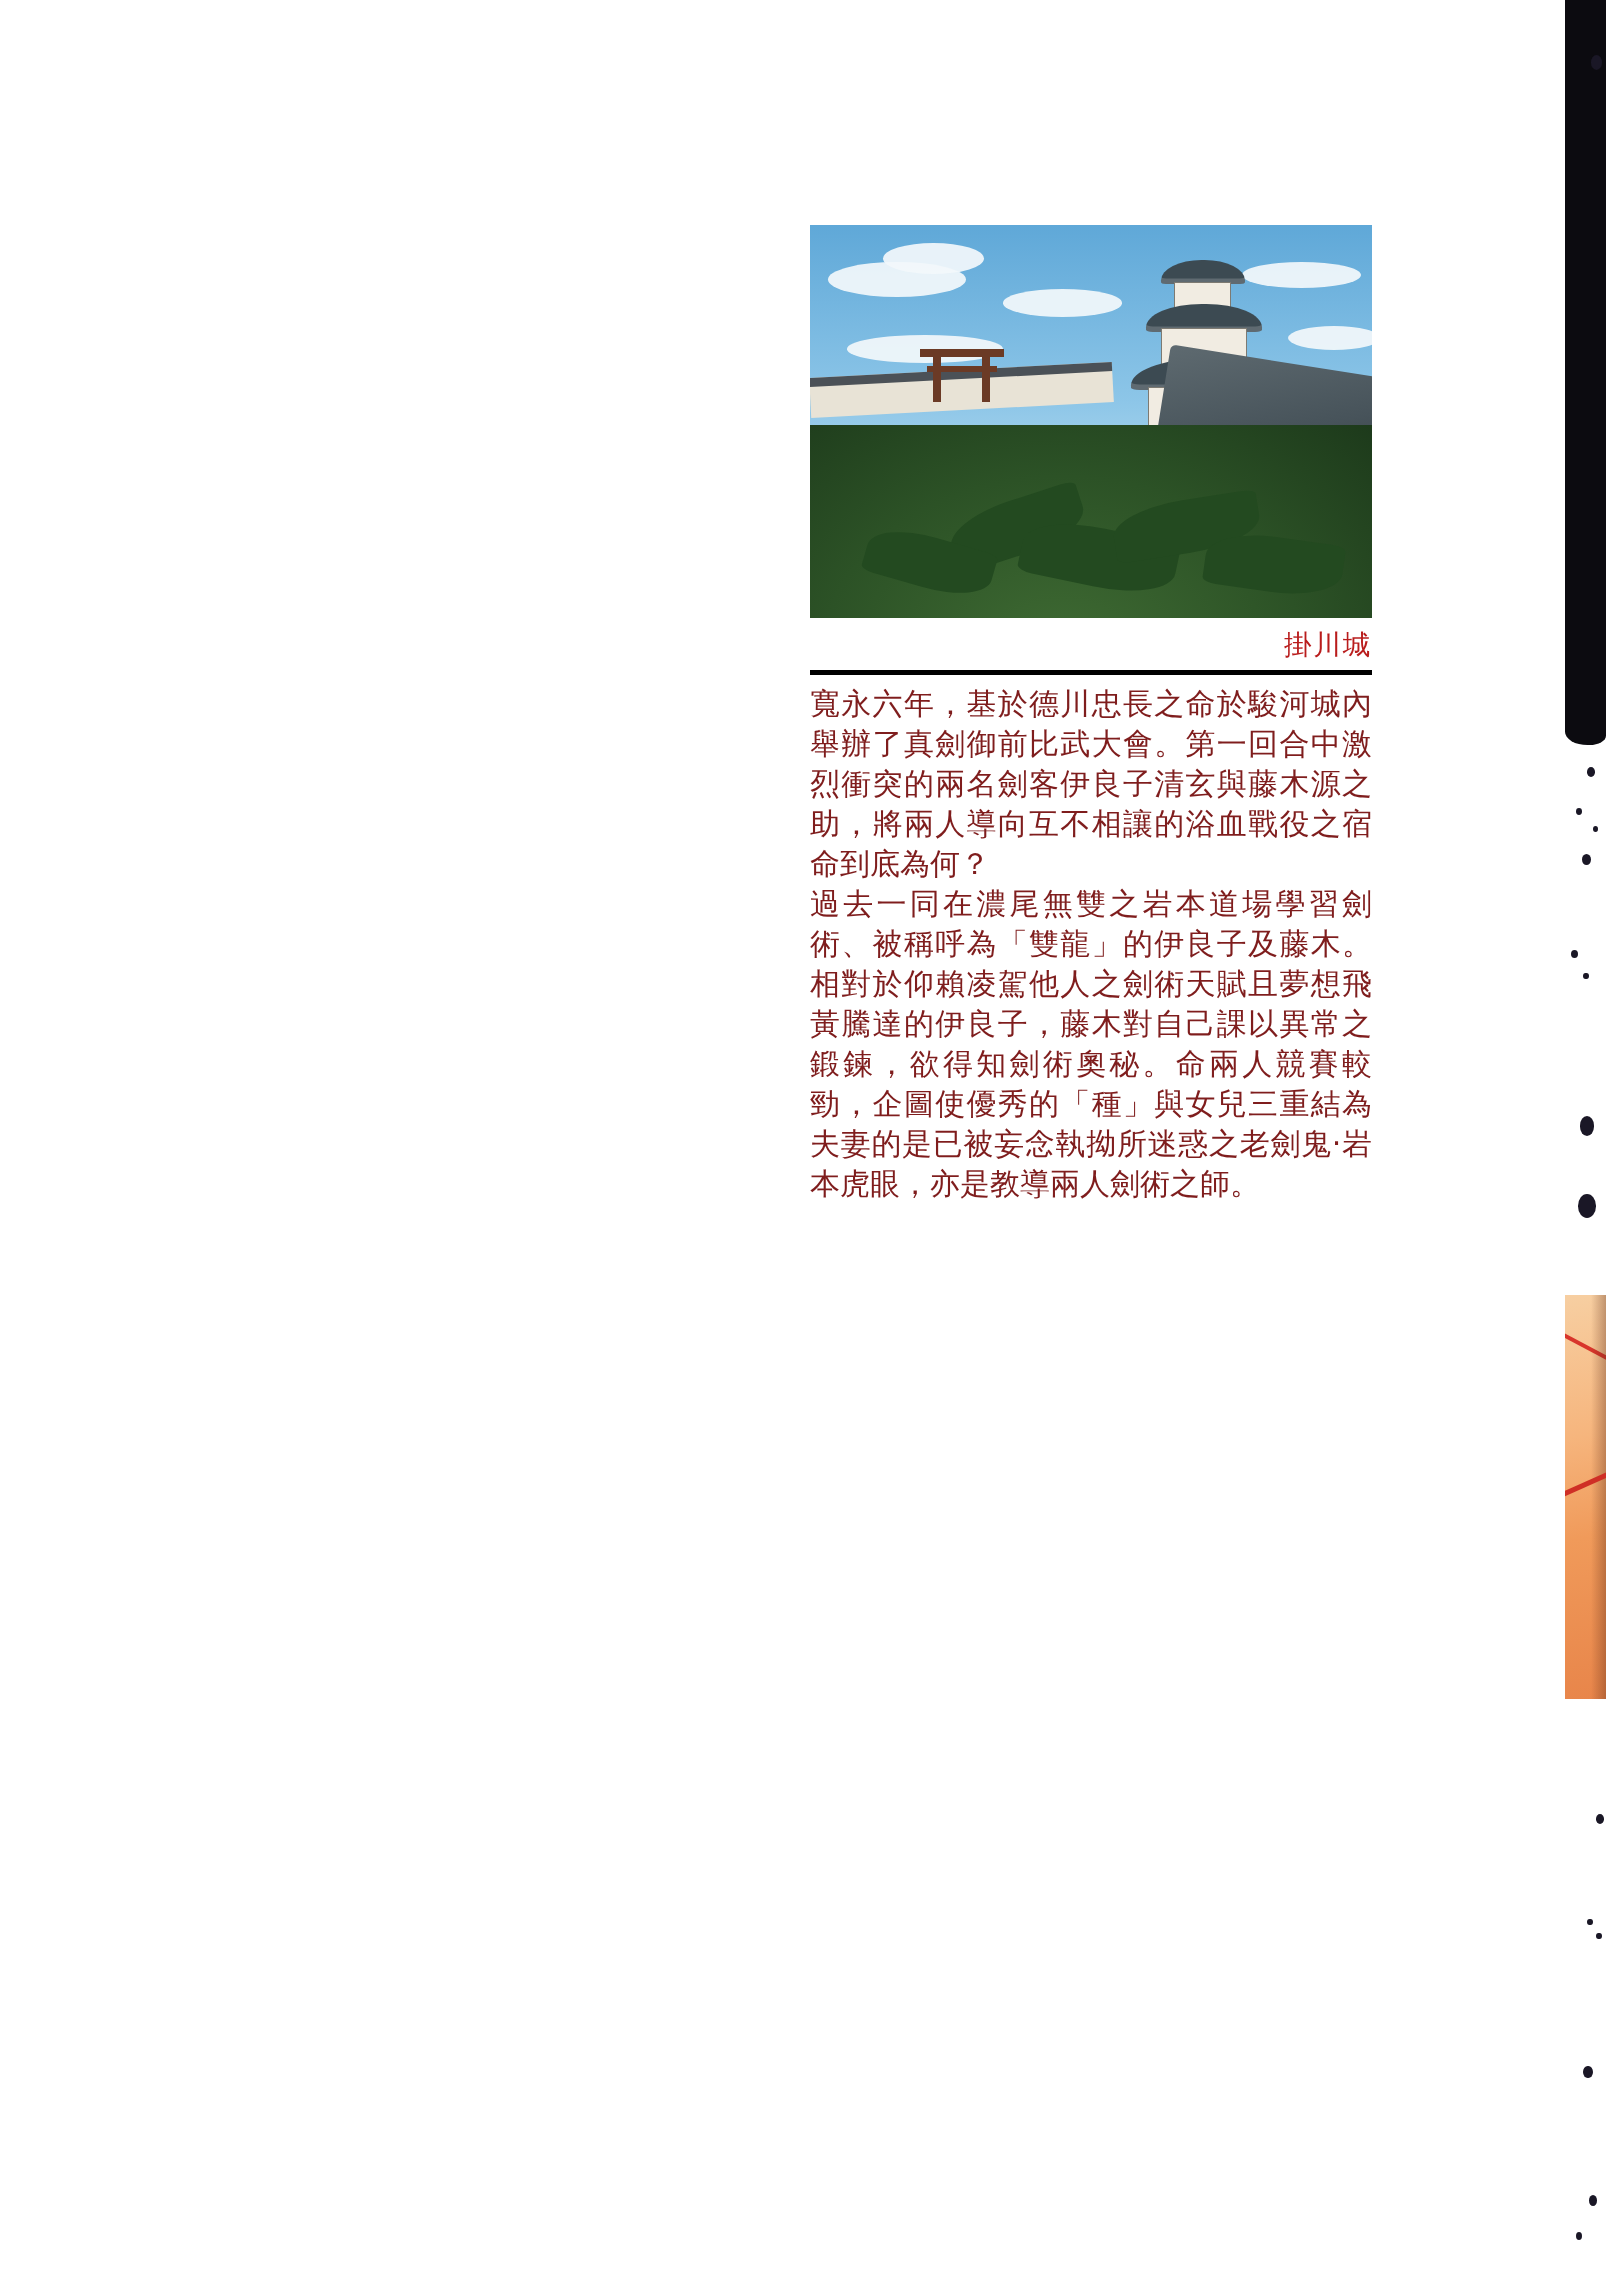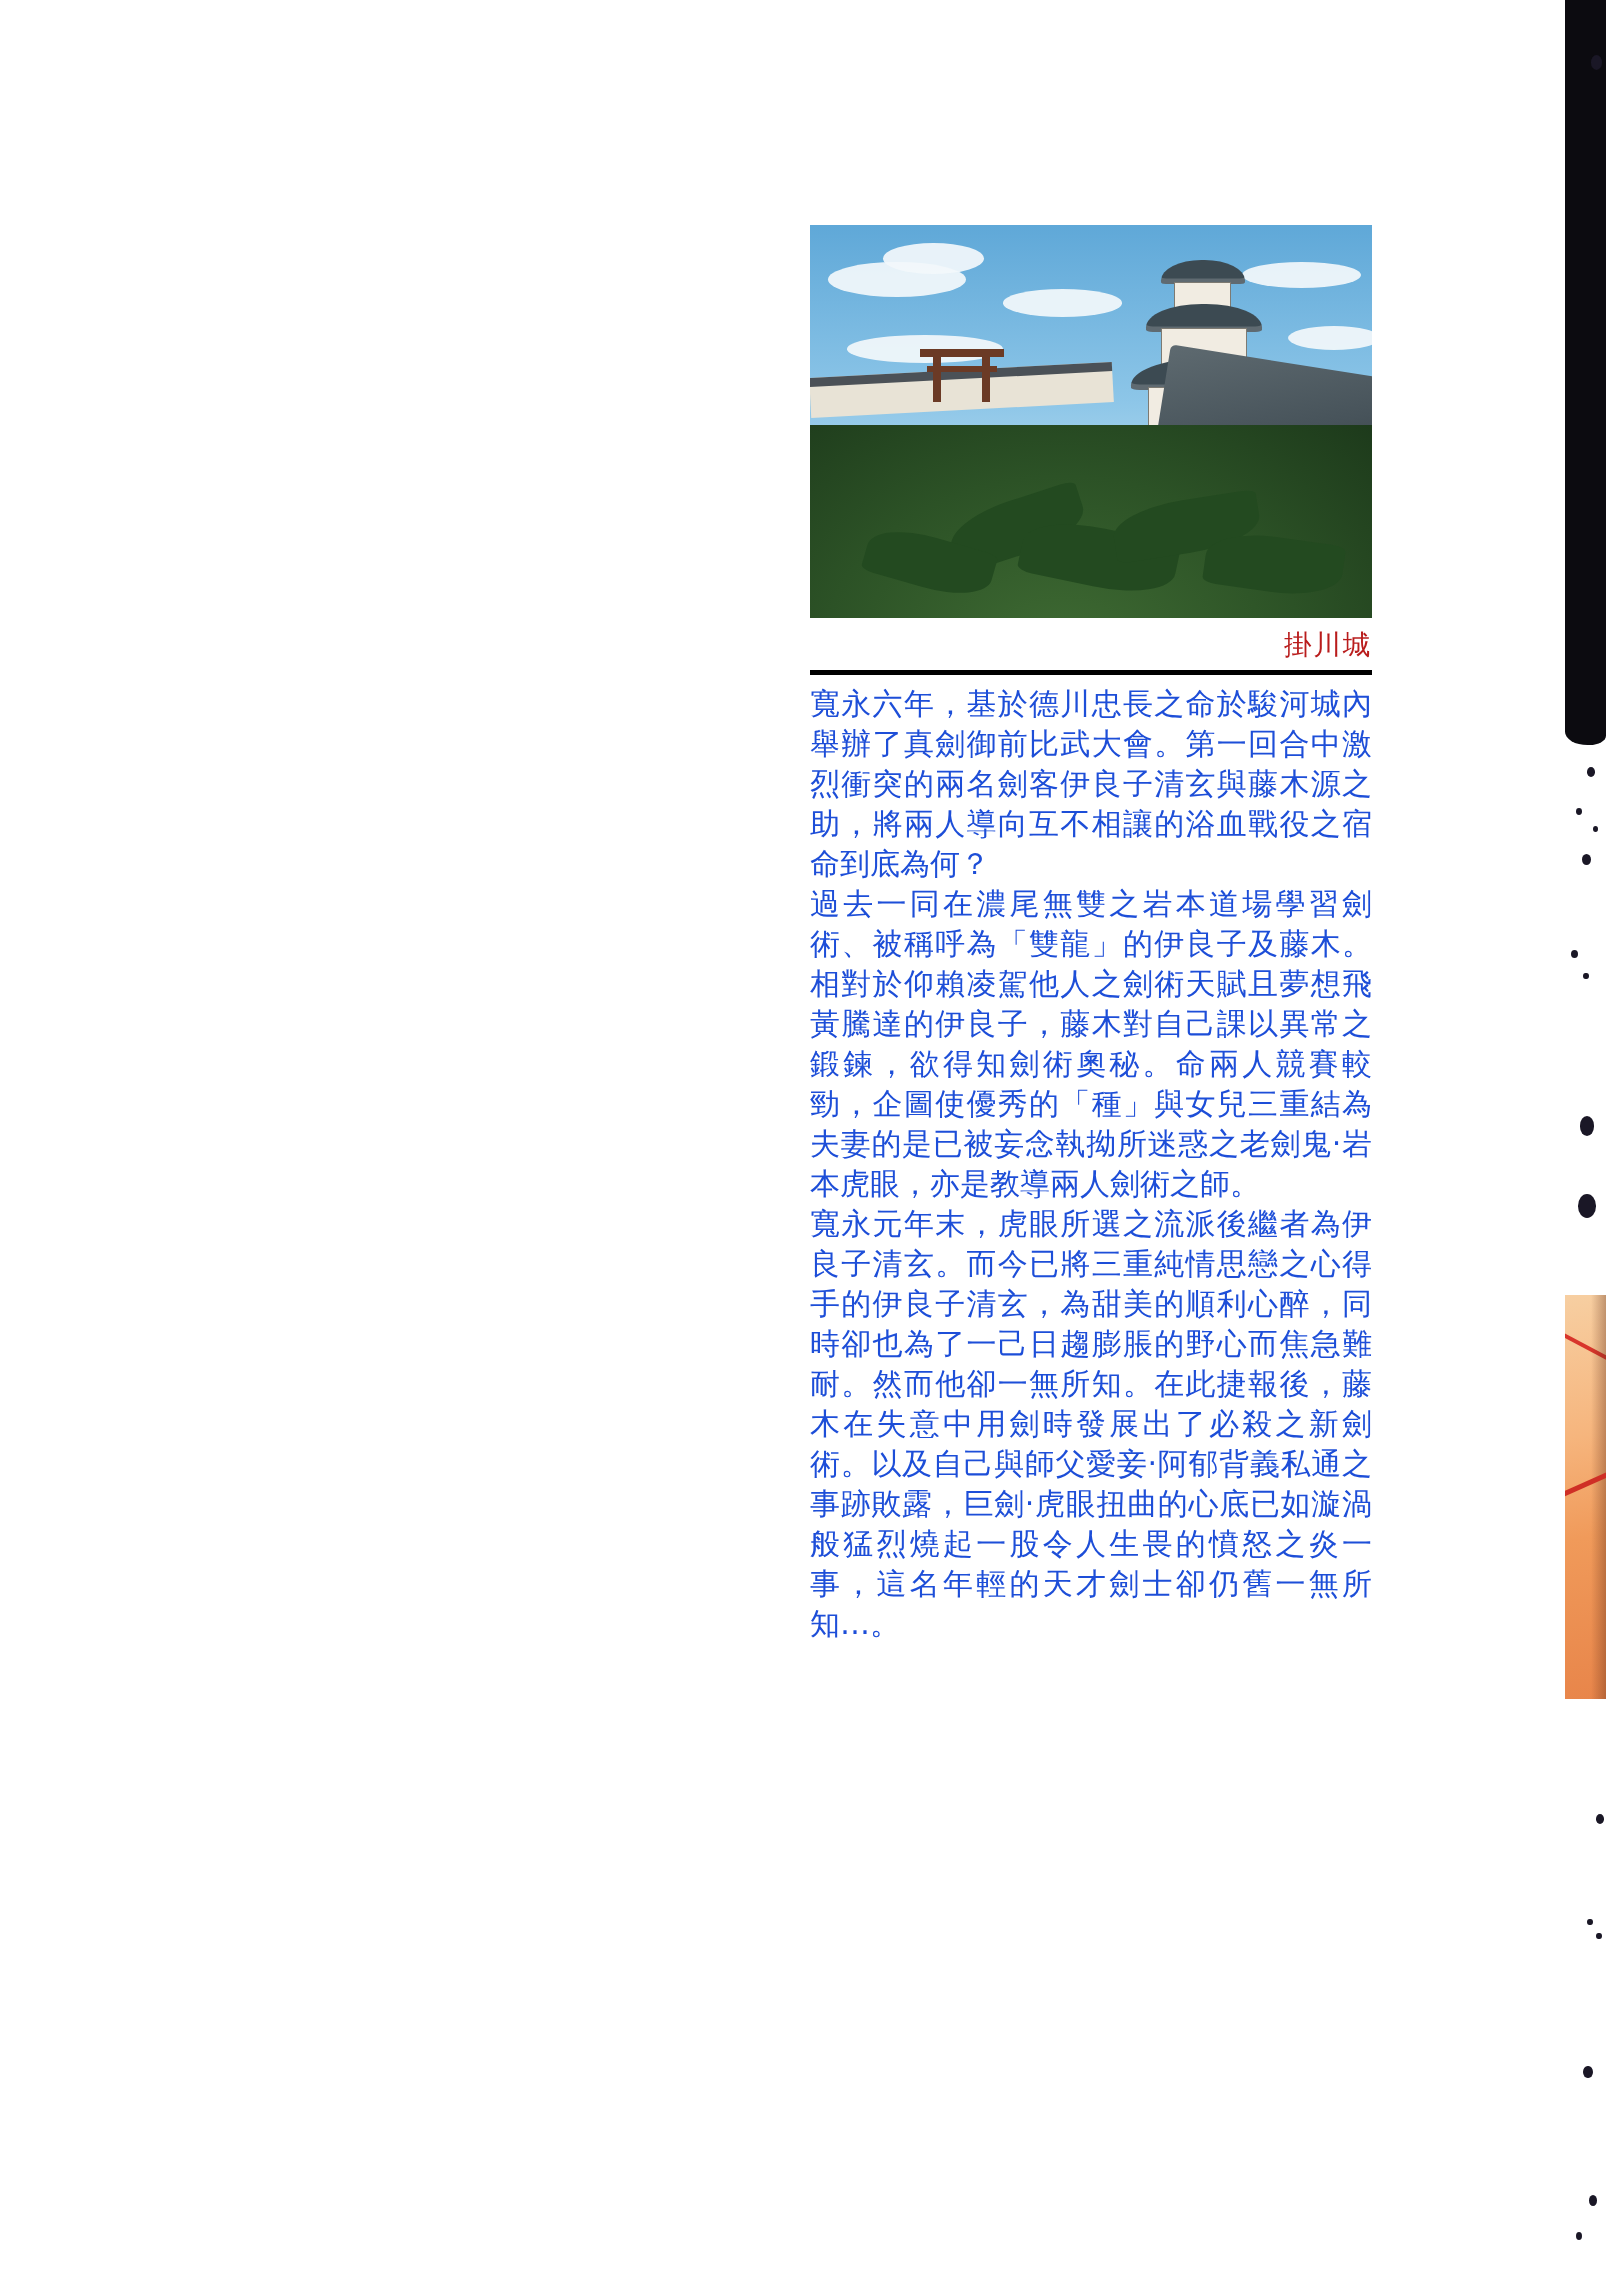--- a/index.html
+++ b/index.html
@@ -199,21 +199,21 @@
     background: #000;
     margin-top: 7.3px;
     margin-bottom: 9.2px;
   }
 
   .body-text p {
     margin: 0;
     font-family: "DejaVu Sans", sans-serif;
     font-size: 30px;
     line-height: 40px;
-    color: #1d4ed8;
+    color: #7f1d1d;
     text-align: justify;
     letter-spacing: 0px;
     width: 562px;
   }
 </style>
 </head>
 <body>
 
 <div class="right-strip">
   <div class="strip-black"></div>
@@ -277,16 +277,15 @@
     <div class="palm" style="left:395px; top:312px; width:138px; height:55px; transform:rotate(8deg);"></div>
   </div>
 
   <div class="caption">掛川城</div>
 
   <div class="rule"></div>
 
   <div class="body-text">
     <p>寬永六年，基於德川忠長之命於駿河城內舉辦了真劍御前比武大會。第一回合中激烈衝突的兩名劍客伊良子清玄與藤木源之助，將兩人導向互不相讓的浴血戰役之宿命到底為何？</p>
     <p>過去一同在濃尾無雙之岩本道場學習劍術、被稱呼為「雙龍」的伊良子及藤木。相對於仰賴凌駕他人之劍術天賦且夢想飛黃騰達的伊良子，藤木對自己課以異常之鍛鍊，欲得知劍術奧秘。命兩人競賽較勁，企圖使優秀的「種」與女兒三重結為夫妻的是已被妄念執拗所迷惑之老劍鬼‧岩本虎眼，亦是教導兩人劍術之師。</p>
-    <p>寬永元年末，虎眼所選之流派後繼者為伊良子清玄。而今已將三重純情思戀之心得手的伊良子清玄，為甜美的順利心醉，同時卻也為了一己日趨膨脹的野心而焦急難耐。然而他卻一無所知。在此捷報後，藤木在失意中用劍時發展出了必殺之新劍術。以及自己與師父愛妾‧阿郁背義私通之事跡敗露，巨劍‧虎眼扭曲的心底已如漩渦般猛烈燒起一股令人生畏的憤怒之炎一事，這名年輕的天才劍士卻仍舊一無所知…。</p>
   </div>
 </div>
 
 
 </body></html>

